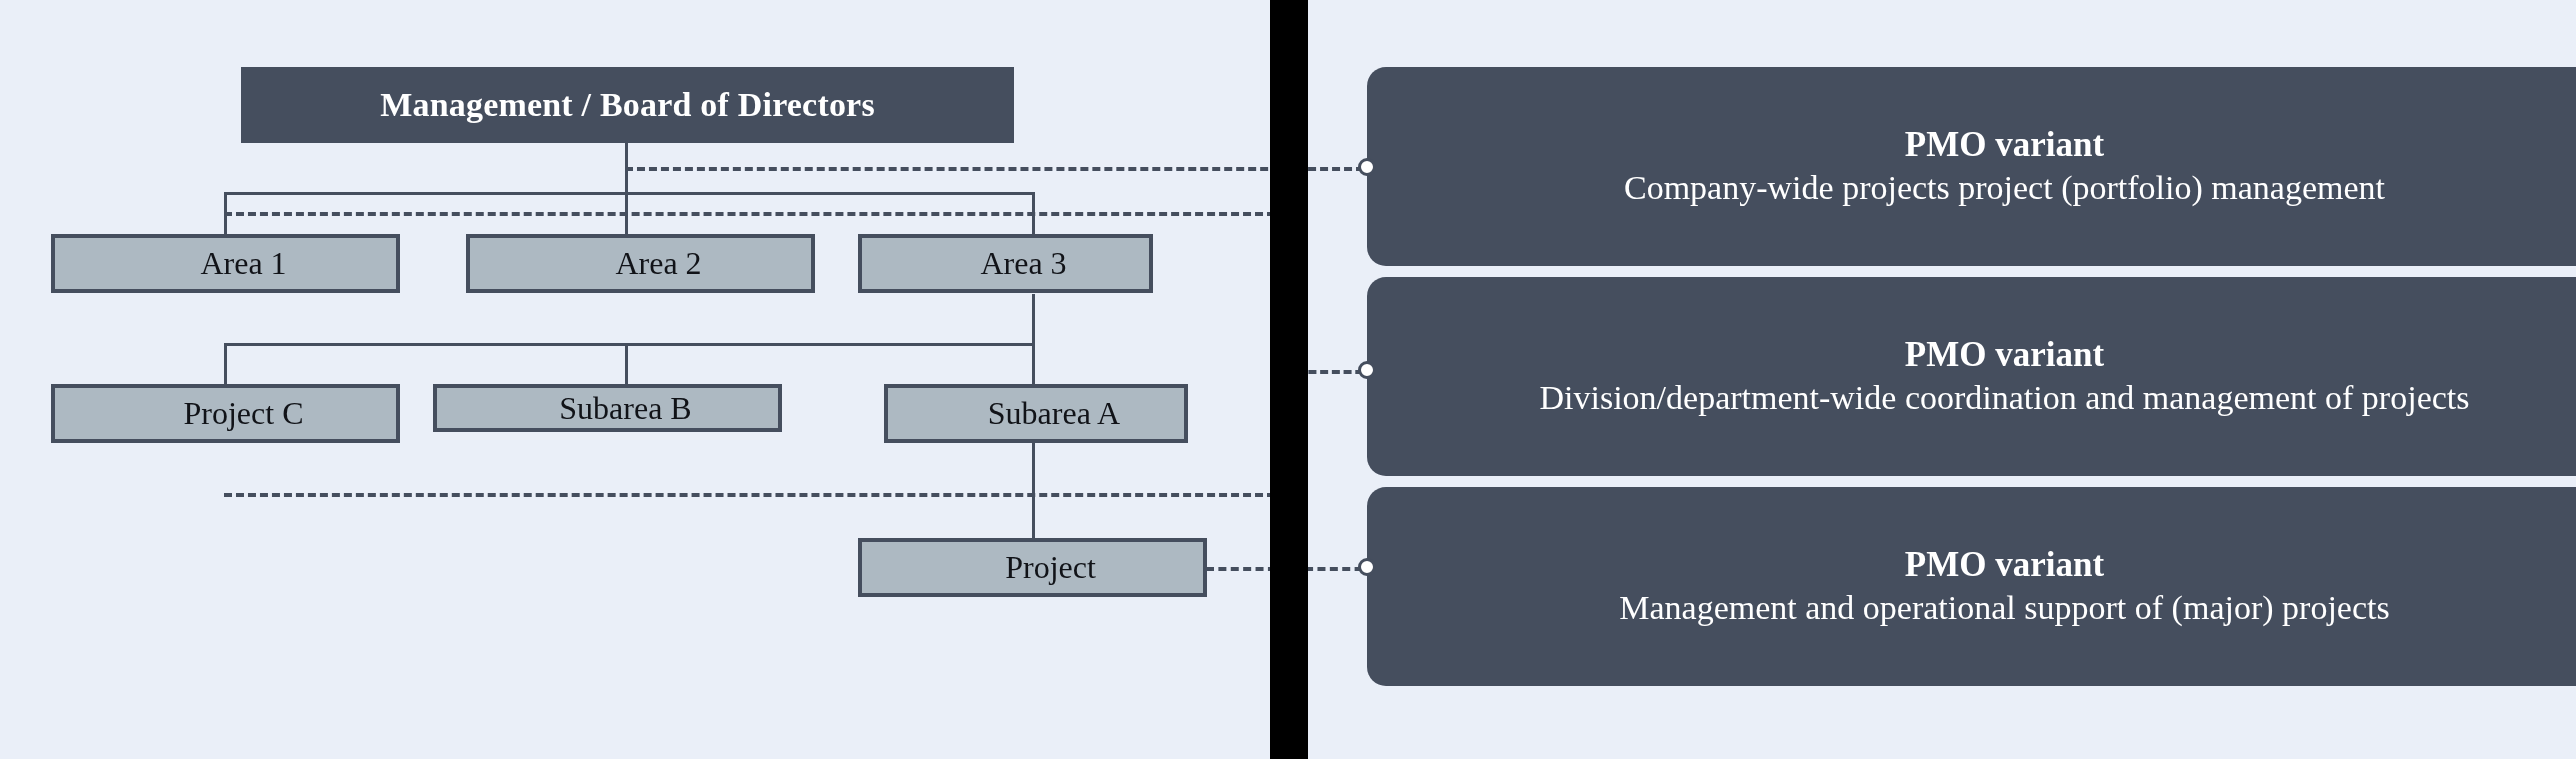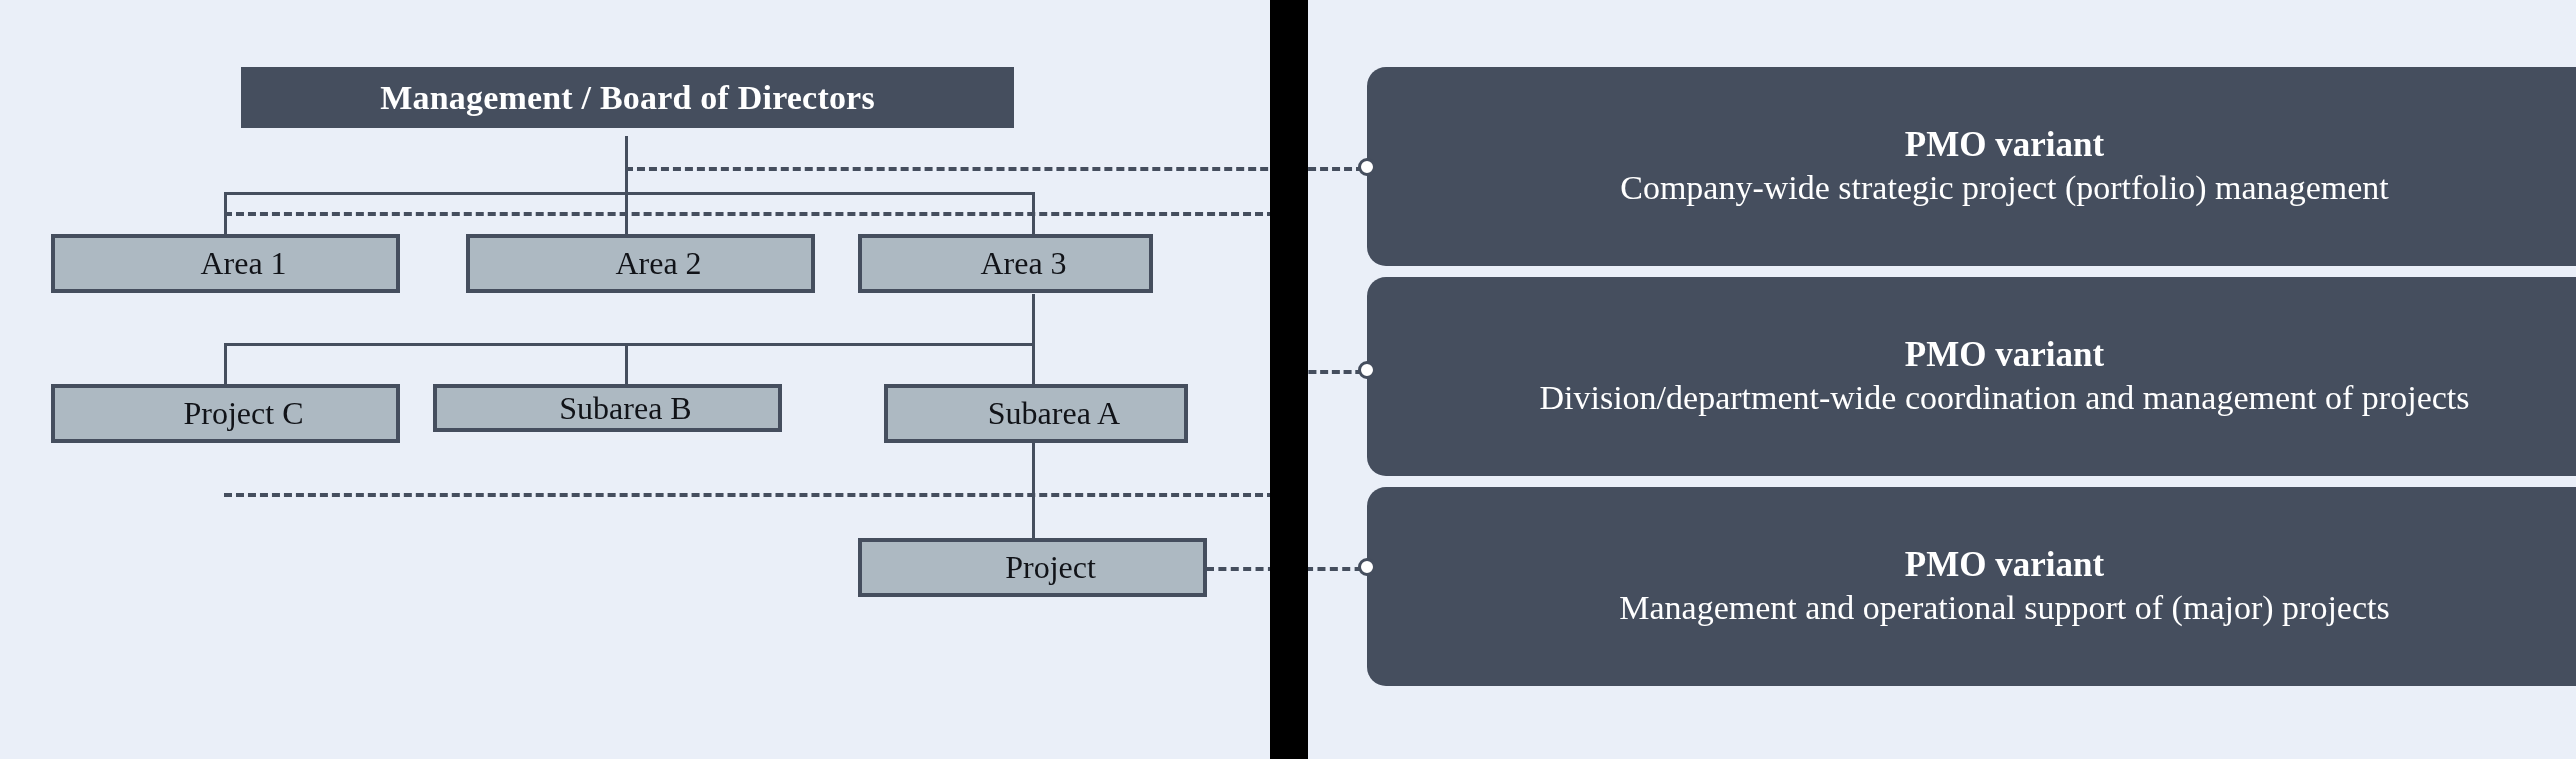--- a/index.html
+++ b/index.html
@@ -91,21 +91,21 @@
   .card-desc{
     font-size:34px;font-weight:normal;
     line-height:1.18;
   }
 </style>
 </head>
 <body>
 
 <div id="stage">
 
-  <div class="node node-root" style="left:241px;top:67px;width:773px;height:61px;">Management / Board of Directors</div>
+  <div class="node node-root" style="left:241px;top:67px;width:773px;height:76px;">Management / Board of Directors</div>
 
   <div class="line vline" style="left:625px;top:136px;height:56px;"></div>
 
   <div class="line hline" style="left:224px;top:192px;width:810px;"></div>
 
   <div class="line vline" style="left:224px;top:192px;height:43px;"></div>
   <div class="line vline" style="left:625px;top:192px;height:43px;"></div>
   <div class="line vline" style="left:1032px;top:192px;height:43px;"></div>
 
   <div class="node node-box" style="left:51px;top:234px;width:349px;height:59px;">Area 1</div>
@@ -137,21 +137,21 @@
   <div class="dash-v" style="left:1285px;top:212px;height:281px;"></div>
   <div class="dash-h" style="left:224px;top:493px;width:1063px;"></div>
   <div class="dash-h" style="left:1285px;top:370px;width:90px;"></div>
   <div class="dot" style="left:1358px;top:361px;"></div>
 
   <div class="dash-h" style="left:1206px;top:567px;width:169px;"></div>
   <div class="dot" style="left:1358px;top:558px;"></div>
 
   <div class="card" style="top:67px;height:199px;">
     <div class="card-title">PMO variant</div>
-    <div class="card-desc">Company-wide strategic project (portfolio) management</div>
+    <div class="card-desc">Company-wide projects project (portfolio) management</div>
   </div>
 
   <div class="card" style="top:277px;height:199px;">
     <div class="card-title">PMO variant</div>
     <div class="card-desc">Division/department-wide coordination and management of projects</div>
   </div>
 
   <div class="card" style="top:487px;height:199px;">
     <div class="card-title">PMO variant</div>
     <div class="card-desc">Management and operational support of (major) projects</div>

